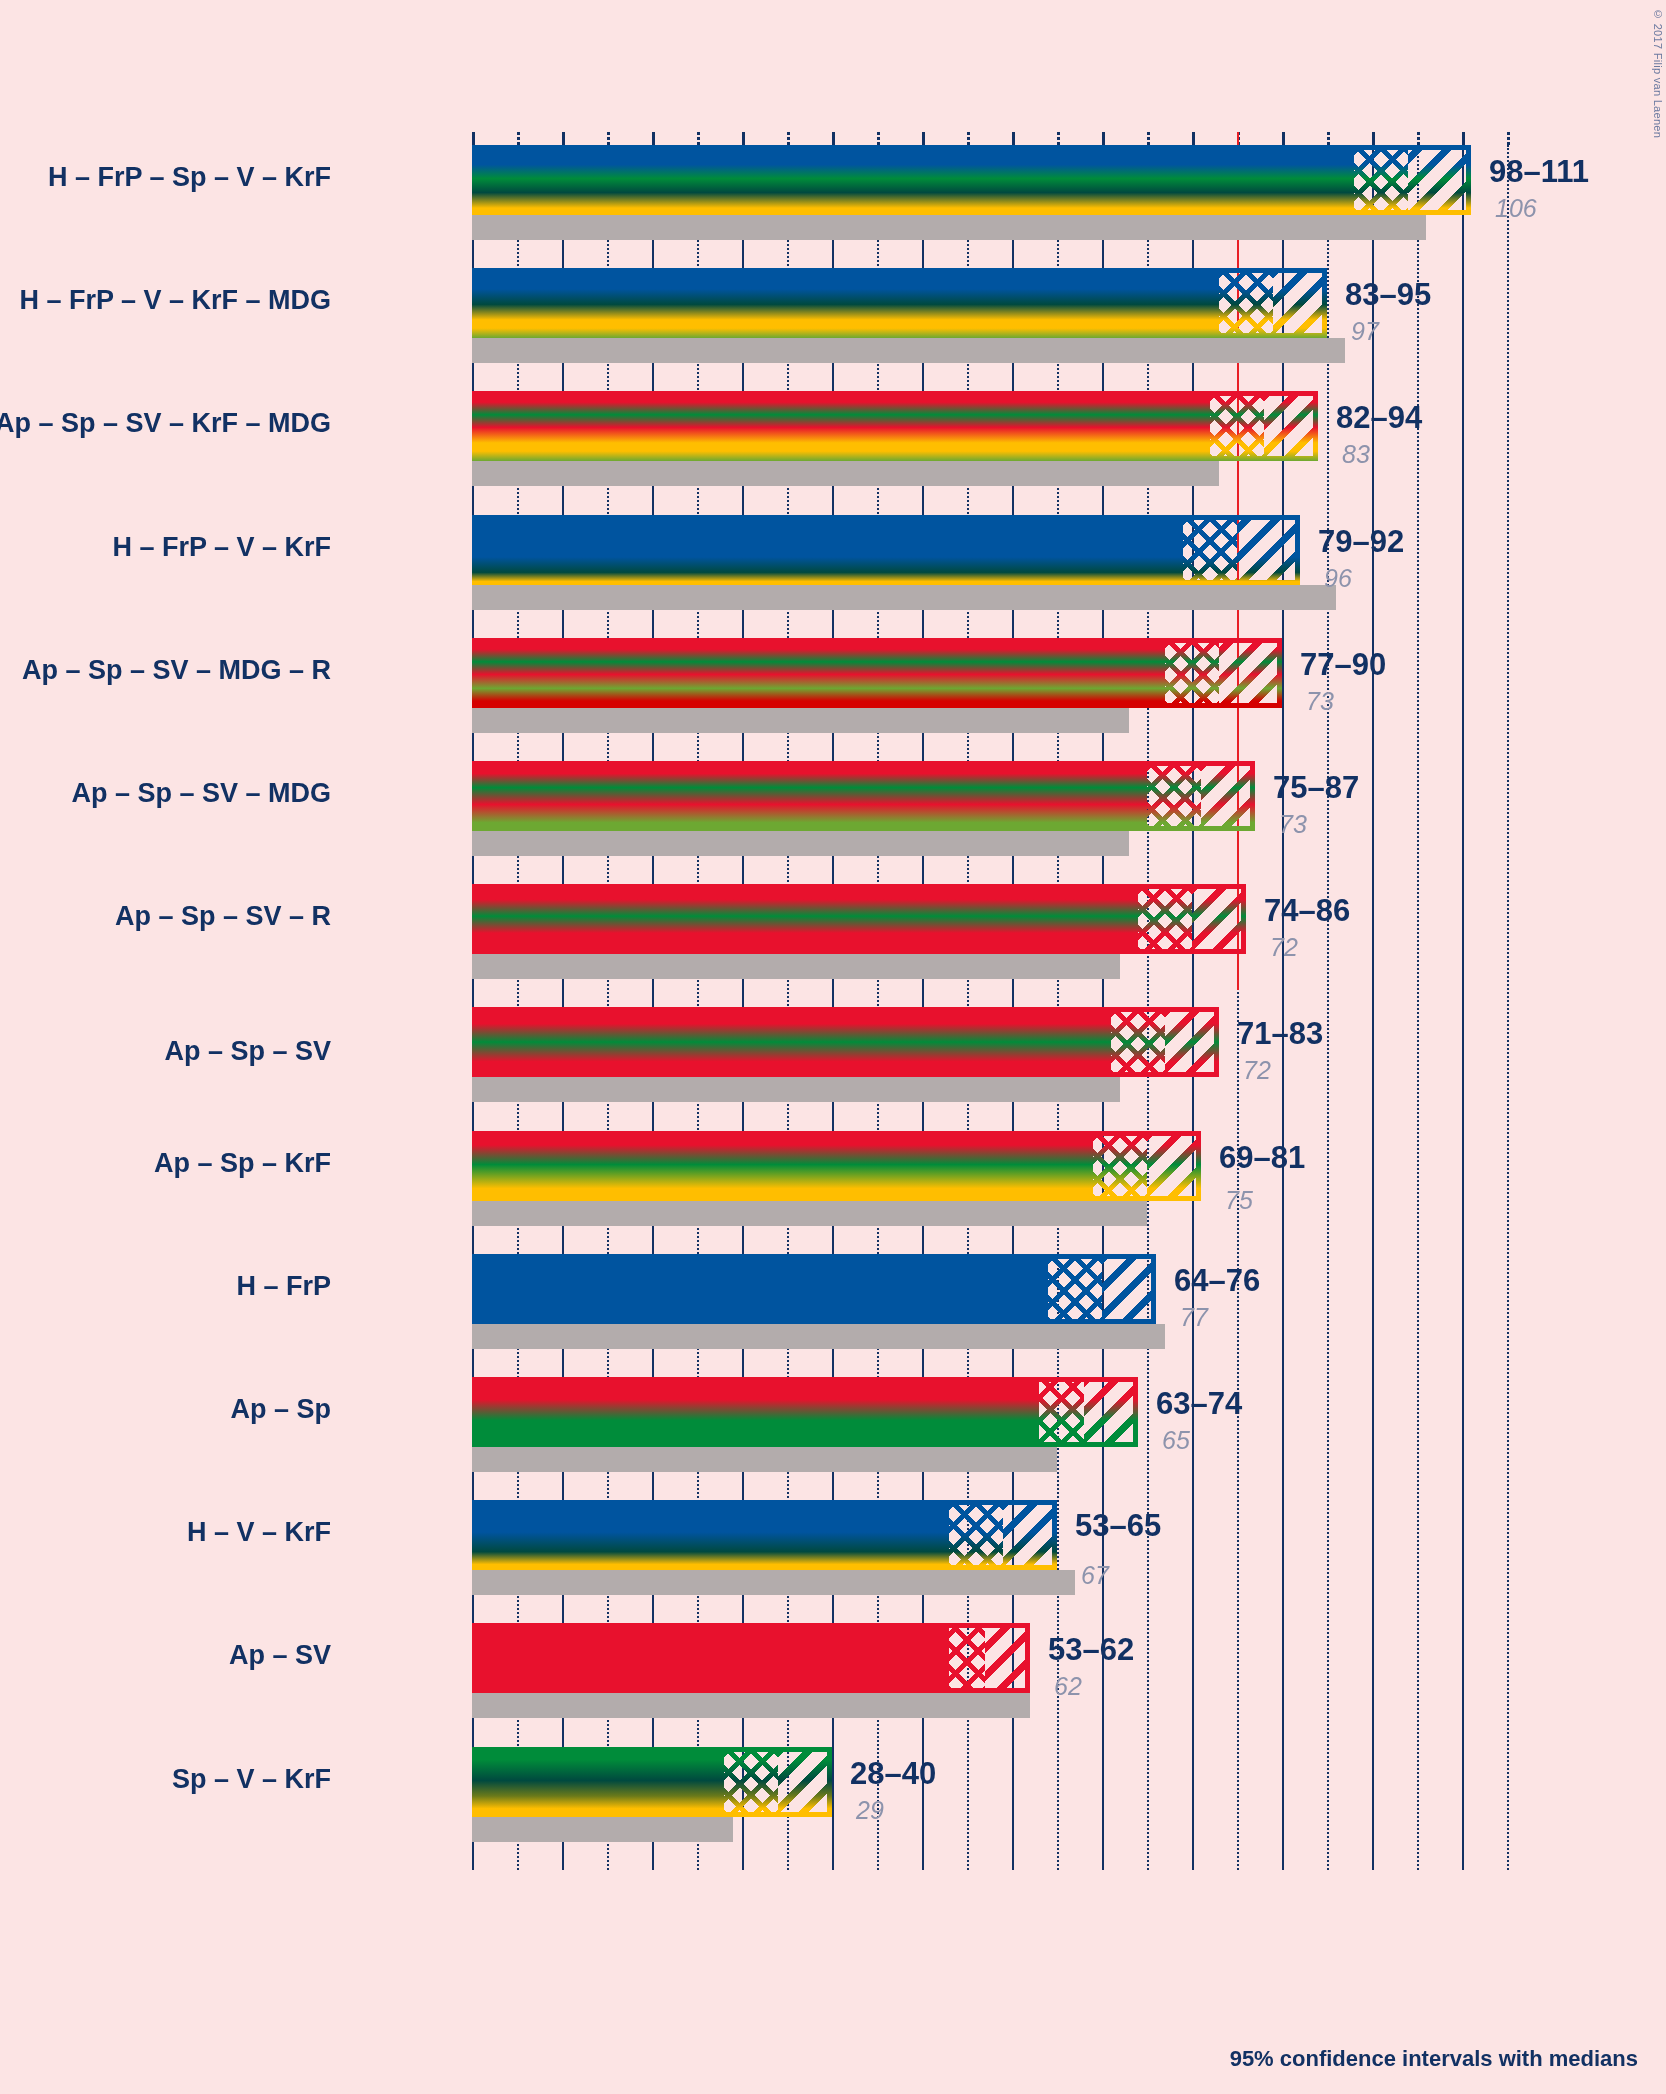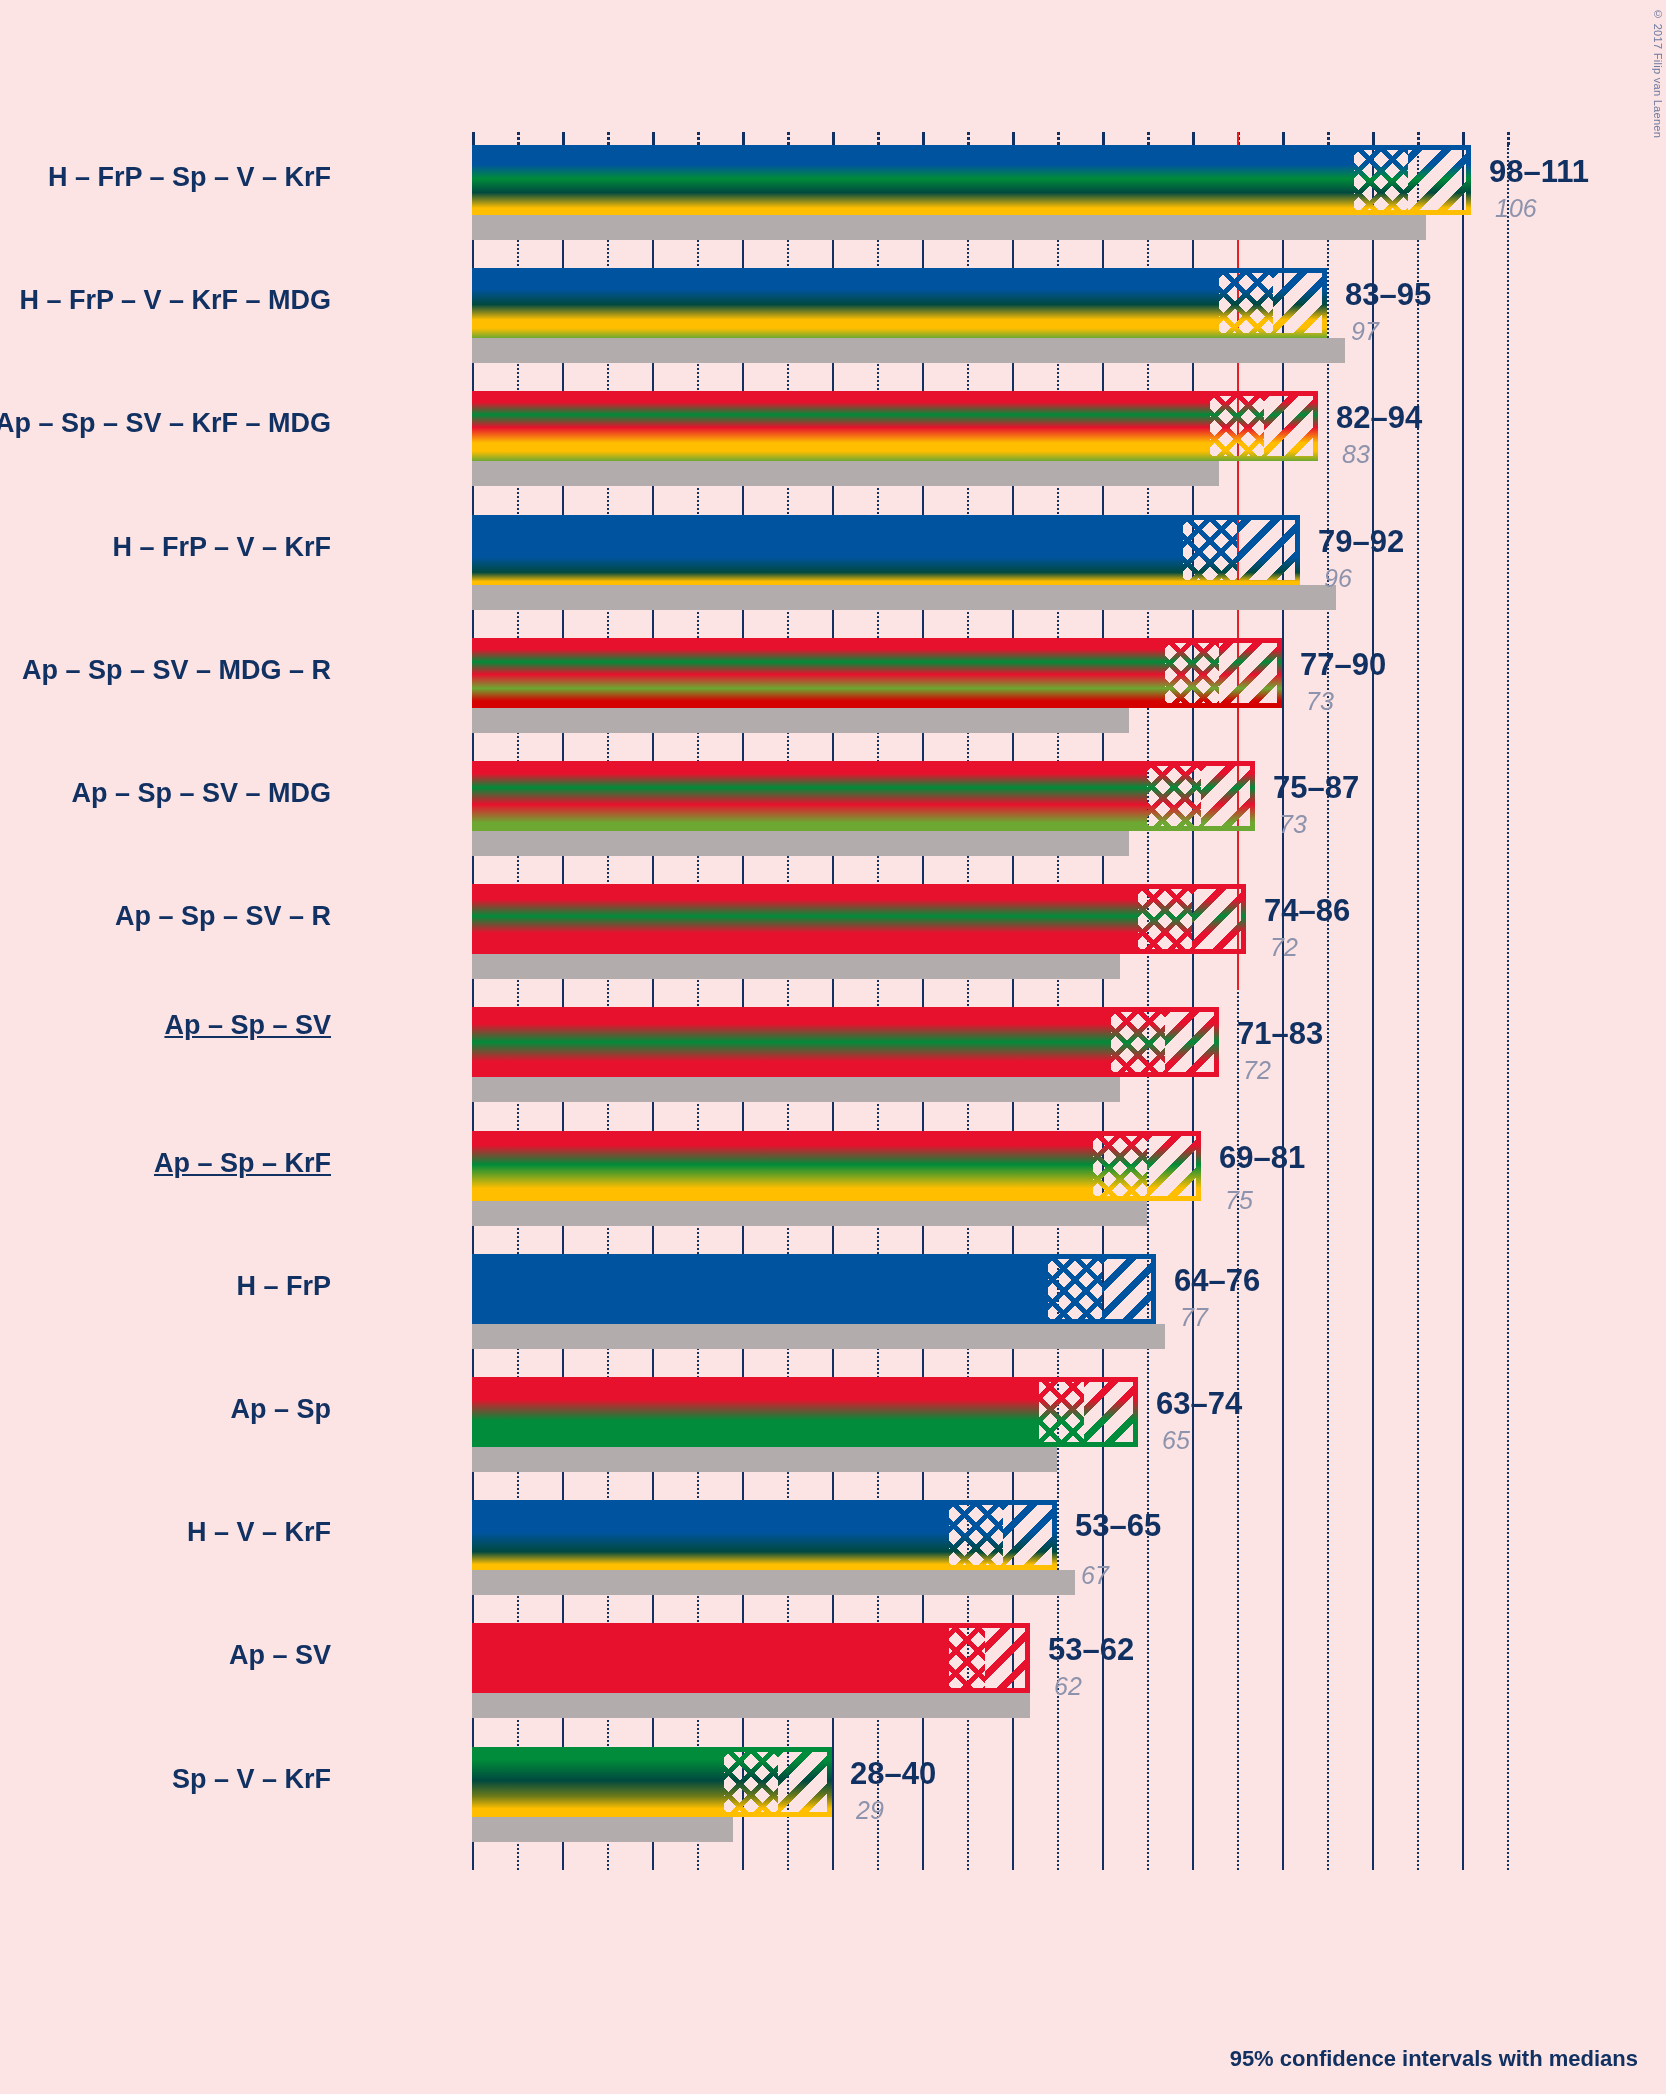--- a/index.html
+++ b/index.html
@@ -244,37 +244,37 @@
         </div>
         <div class="seg diag" style="left: 720px; width: 54px;">
           <div style="position: absolute; inset: 0px; background: linear-gradient(rgb(232, 17, 45) 0%, rgb(232, 17, 45) 22%, rgb(0, 140, 58) 46%, rgb(232, 17, 45) 70%, rgb(232, 17, 45) 100%); mask-image: repeating-linear-gradient(-45deg, rgb(0, 0, 0) 0px, rgb(0, 0, 0) 7px, transparent 7px, transparent 20px);"></div>
         </div>
         <div style="position: absolute; left: 0px; top: 0px; width: 774px; height: 70px; background: linear-gradient(rgb(232, 17, 45) 0%, rgb(232, 17, 45) 22%, rgb(0, 140, 58) 46%, rgb(232, 17, 45) 70%, rgb(232, 17, 45) 100%); mask-image: linear-gradient(rgb(0, 0, 0), rgb(0, 0, 0)), linear-gradient(rgb(0, 0, 0), rgb(0, 0, 0)); mask-size: 100% 100%, calc(100% - 10px) calc(100% - 10px); mask-position: 0px 0px, 5px 5px; mask-repeat: no-repeat; mask-composite: exclude;"></div>
       </div>
       <div class="value-main" style="left: 1264px; top: 9px;">74–86</div>
       <div class="value-median" style="left: 1270px; top: 49px;">72</div>
     </div>
     <div class="row" style="top: 876.4px; height: 123.2px;">
-      <div class="row-label" style="top: 3px; text-decoration: underline;">Ap – Sp – SV</div>
+      <div class="row-label" style="top: 29px;">Ap – Sp – SV</div>
       <div class="grey-bar" style="left: 472px; width: 648px; top: 70px;"></div>
       <div class="bar-wrap" style="left: 472px; top: 0px; width: 747px; height: 70px;">
         <div class="bar-solid" style="width: 639px; background: linear-gradient(rgb(232, 17, 45) 0%, rgb(232, 17, 45) 24%, rgb(0, 140, 58) 50%, rgb(232, 17, 45) 78%, rgb(232, 17, 45) 100%);"></div>
         <div class="seg cross" style="left: 639px; width: 54px;">
           <div style="position: absolute; inset: 0px; background: linear-gradient(rgb(232, 17, 45) 0%, rgb(232, 17, 45) 24%, rgb(0, 140, 58) 50%, rgb(232, 17, 45) 78%, rgb(232, 17, 45) 100%); mask-image: repeating-linear-gradient(45deg, rgb(0, 0, 0) 0px, rgb(0, 0, 0) 5px, transparent 5px, transparent 16px), repeating-linear-gradient(-45deg, rgb(0, 0, 0) 0px, rgb(0, 0, 0) 5px, transparent 5px, transparent 16px); mask-composite: add;"></div>
         </div>
         <div class="seg diag" style="left: 693px; width: 54px;">
           <div style="position: absolute; inset: 0px; background: linear-gradient(rgb(232, 17, 45) 0%, rgb(232, 17, 45) 24%, rgb(0, 140, 58) 50%, rgb(232, 17, 45) 78%, rgb(232, 17, 45) 100%); mask-image: repeating-linear-gradient(-45deg, rgb(0, 0, 0) 0px, rgb(0, 0, 0) 7px, transparent 7px, transparent 20px);"></div>
         </div>
         <div style="position: absolute; left: 0px; top: 0px; width: 747px; height: 70px; background: linear-gradient(rgb(232, 17, 45) 0%, rgb(232, 17, 45) 24%, rgb(0, 140, 58) 50%, rgb(232, 17, 45) 78%, rgb(232, 17, 45) 100%); mask-image: linear-gradient(rgb(0, 0, 0), rgb(0, 0, 0)), linear-gradient(rgb(0, 0, 0), rgb(0, 0, 0)); mask-size: 100% 100%, calc(100% - 10px) calc(100% - 10px); mask-position: 0px 0px, 5px 5px; mask-repeat: no-repeat; mask-composite: exclude;"></div>
       </div>
       <div class="value-main" style="left: 1237px; top: 9px;">71–83</div>
       <div class="value-median" style="left: 1243px; top: 49px;">72</div>
     </div>
     <div class="row" style="top: 999.6px; height: 123.2px;">
-      <div class="row-label" style="top: 17px; text-decoration: underline;">Ap – Sp – KrF</div>
+      <div class="row-label" style="top: 17px;">Ap – Sp – KrF</div>
       <div class="grey-bar" style="left: 472px; width: 675px; top: 70px;"></div>
       <div class="bar-wrap" style="left: 472px; top: 0px; width: 729px; height: 70px;">
         <div class="bar-solid" style="width: 621px; background: linear-gradient(rgb(232, 17, 45) 0%, rgb(232, 17, 45) 20%, rgb(0, 140, 58) 48%, rgb(255, 190, 0) 82%, rgb(255, 190, 0) 100%);"></div>
         <div class="seg cross" style="left: 621px; width: 54px;">
           <div style="position: absolute; inset: 0px; background: linear-gradient(rgb(232, 17, 45) 0%, rgb(232, 17, 45) 20%, rgb(0, 140, 58) 48%, rgb(255, 190, 0) 82%, rgb(255, 190, 0) 100%); mask-image: repeating-linear-gradient(45deg, rgb(0, 0, 0) 0px, rgb(0, 0, 0) 5px, transparent 5px, transparent 16px), repeating-linear-gradient(-45deg, rgb(0, 0, 0) 0px, rgb(0, 0, 0) 5px, transparent 5px, transparent 16px); mask-composite: add;"></div>
         </div>
         <div class="seg diag" style="left: 675px; width: 54px;">
           <div style="position: absolute; inset: 0px; background: linear-gradient(rgb(232, 17, 45) 0%, rgb(232, 17, 45) 20%, rgb(0, 140, 58) 48%, rgb(255, 190, 0) 82%, rgb(255, 190, 0) 100%); mask-image: repeating-linear-gradient(-45deg, rgb(0, 0, 0) 0px, rgb(0, 0, 0) 7px, transparent 7px, transparent 20px);"></div>
         </div>
         <div style="position: absolute; left: 0px; top: 0px; width: 729px; height: 70px; background: linear-gradient(rgb(232, 17, 45) 0%, rgb(232, 17, 45) 20%, rgb(0, 140, 58) 48%, rgb(255, 190, 0) 82%, rgb(255, 190, 0) 100%); mask-image: linear-gradient(rgb(0, 0, 0), rgb(0, 0, 0)), linear-gradient(rgb(0, 0, 0), rgb(0, 0, 0)); mask-size: 100% 100%, calc(100% - 10px) calc(100% - 10px); mask-position: 0px 0px, 5px 5px; mask-repeat: no-repeat; mask-composite: exclude;"></div>

